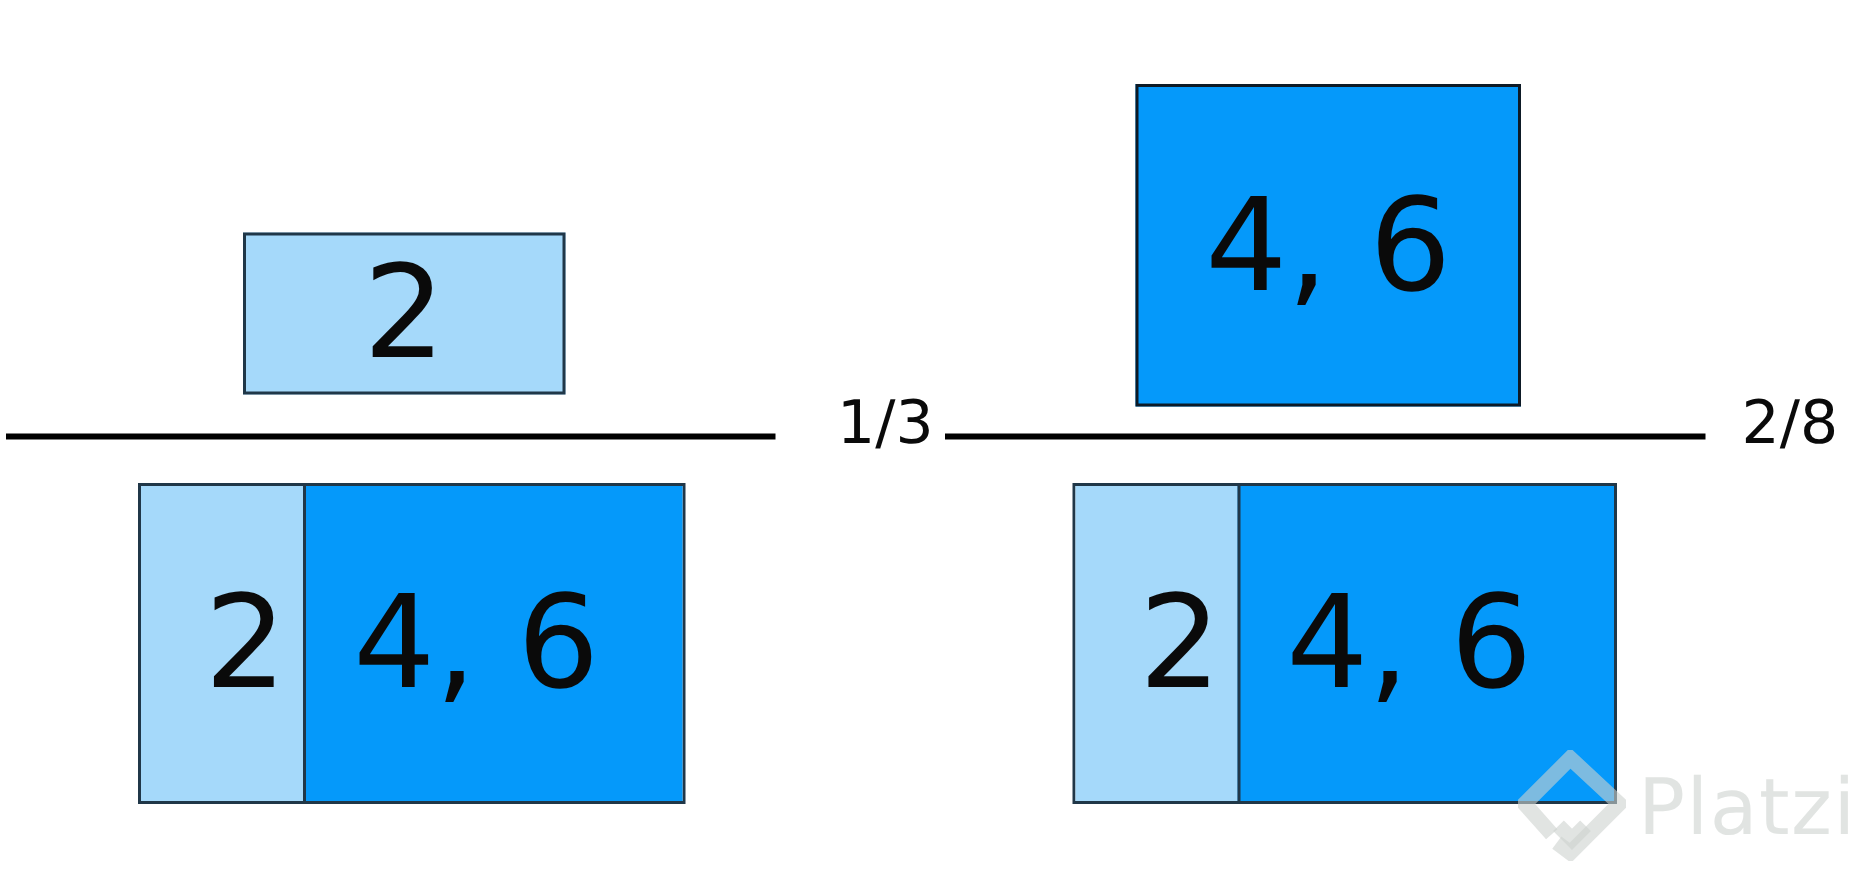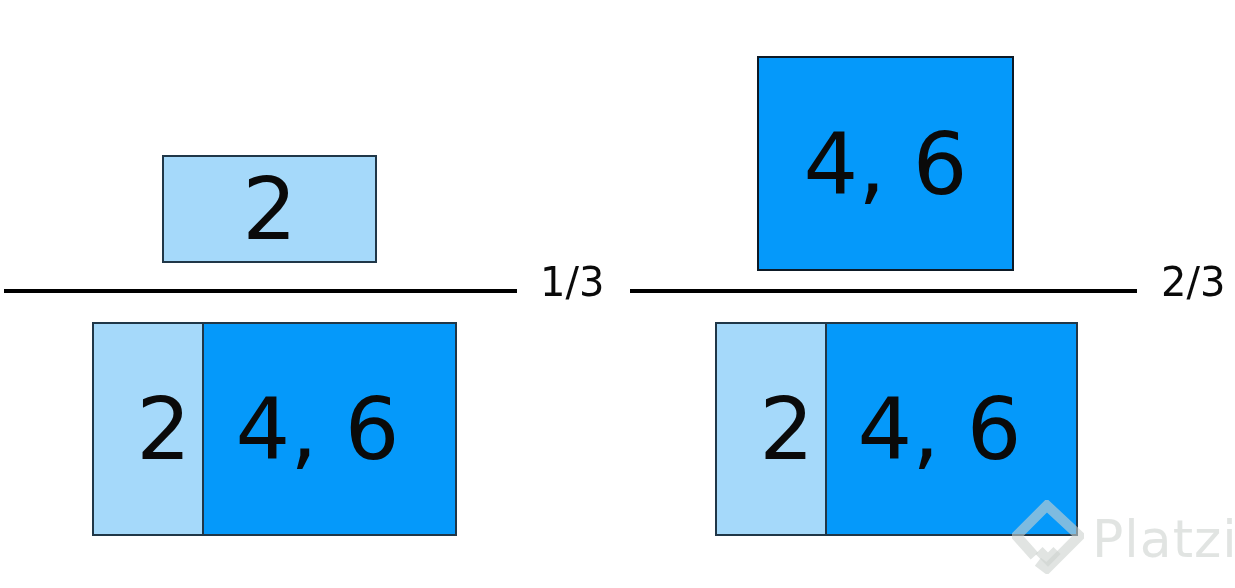--- a/index.html
+++ b/index.html
@@ -82,21 +82,21 @@
   .bar-left  { left:   4px; top: 289px; width: 513px; }
   .bar-right { left: 630px; top: 289px; width: 507px; }
 
   
   .frac-label {
     position: absolute;
     font-size: 40px;
     line-height: 1;
     color: var(--text-color);
   }
-  .frac-label-left  { left:  540px; top: 262px; }
+  .frac-label-left  { left:  558px; top: 262px; }
   .frac-label-right { left: 1161px; top: 262px; }
 
   
   .watermark {
     position: absolute;
     left: 1012px;
     top: 500px;
     display: flex;
     align-items: center;
     gap: 8px;
@@ -133,21 +133,21 @@
       <span>4, 6</span>
     </div>
   </div>
 
   <div class="box dark num-right">
     <span>4, 6</span>
   </div>
 
   <div class="bar bar-right"></div>
 
-  <div class="frac-label frac-label-right">2/3</div>
+  <div class="frac-label frac-label-right">2/8</div>
 
   <div class="den den-right">
     <div class="seg seg-light">
       <span>2</span>
     </div>
     <div class="seg seg-dark">
       <span>4, 6</span>
     </div>
   </div>
 

